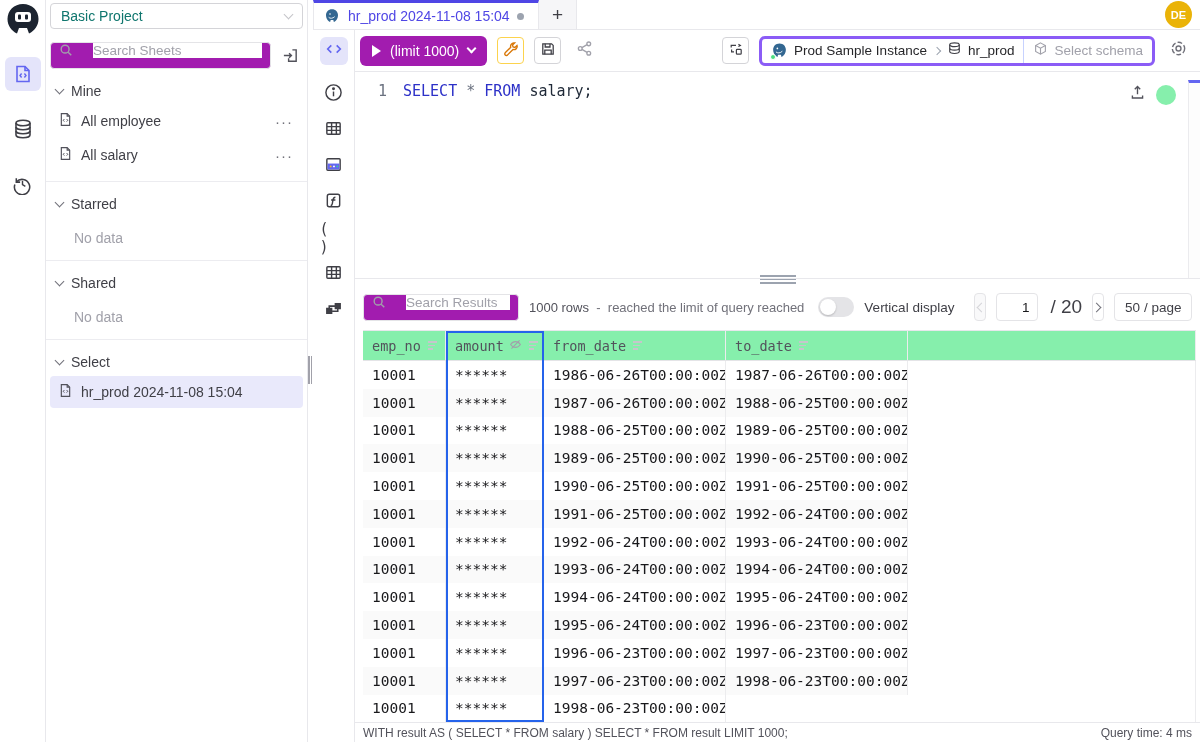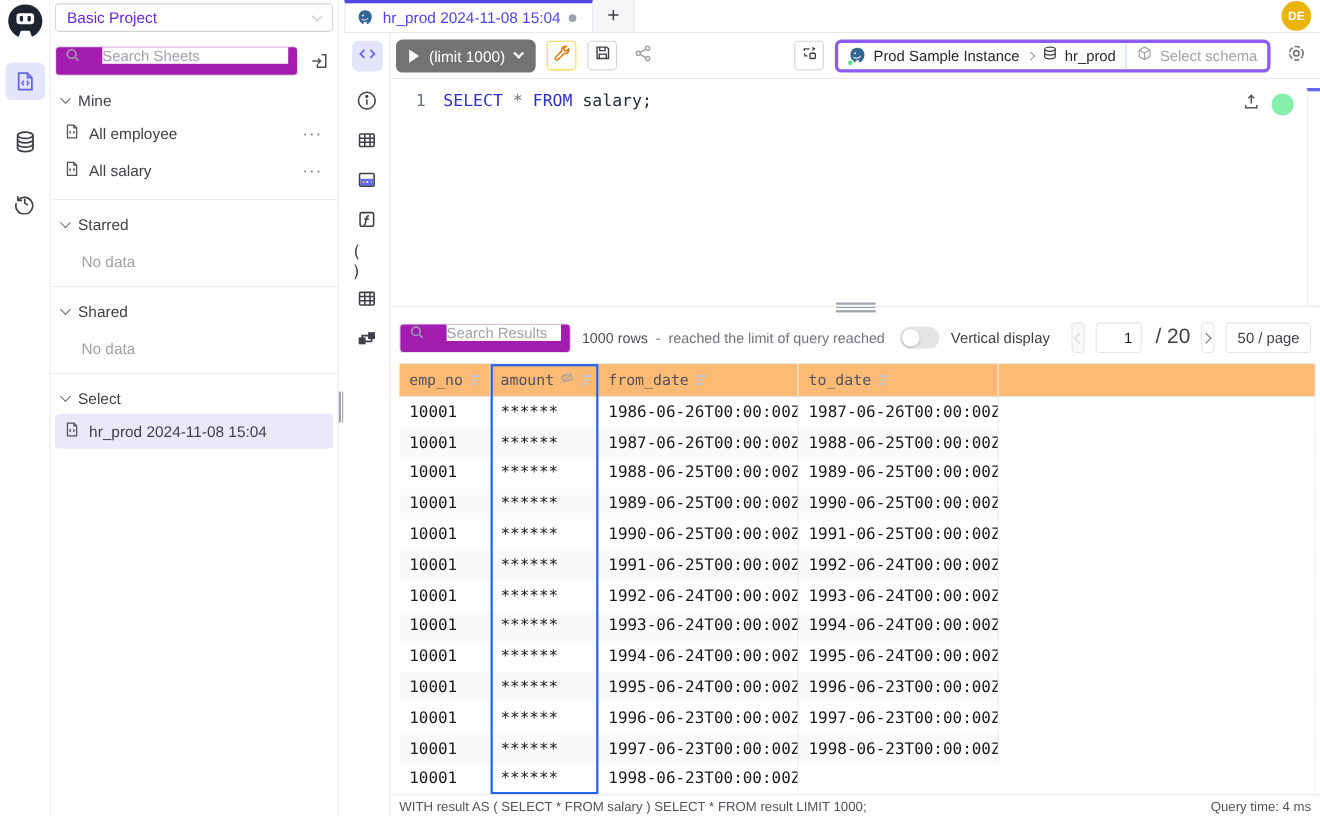--- a/index.html
+++ b/index.html
@@ -8,21 +8,21 @@
 
   
   .rail { width:46px; border-right:1px solid #e8e8ec; display:flex; flex-direction:column; align-items:center; padding-top:2px; flex-shrink:0; background:#fff; }
   .logo { width:36px; height:34px; margin-top:1px; }
   .rail-item { width:36px; height:34px; display:flex; align-items:center; justify-content:center; border-radius:6px; margin-top:21px; color:#3f3f46; }
   .rail-item.active { background:#e4e4fa; color:#6366f1; margin-top:20px; }
   .rail-item svg { display:block; }
 
   
   .sidebar { width:262px; border-right:1px solid #e8e8ec; display:flex; flex-direction:column; flex-shrink:0; background:#fff; position:relative; }
-  .proj-select { margin:3px 4px 0 4px; height:26px; border:1px solid #d4d4d8; border-radius:4px; display:flex; align-items:center; padding:0 10px; font-size:14px; color:#6d28d9; cursor:pointer; }
+  .proj-select { margin:3px 4px 0 4px; height:26px; border:1px solid #d4d4d8; border-radius:4px; display:flex; align-items:center; padding:0 10px; font-size:14px; color:#0f766e; cursor:pointer; }
   .proj-select .grow { flex:1; }
   .search-row { display:flex; align-items:center; margin:13px 4px 0 4px; gap:6px; }
   .input-box { display:flex; align-items:flex-start; gap:20px; border:1px solid #e4e4e7; border-radius:4px; height:27px; padding:0 8px; background:#a21caf; flex:1; }
   .input-box input { border:none; outline:none; font-size:13.5px; color:#18181b; width:100%; font-family:"Liberation Sans",sans-serif; }
   .input-box input::placeholder { color:#a1a1aa; }
   .icon-btn-plain { width:26px; height:26px; display:flex; align-items:center; justify-content:center; color:#52525b; cursor:pointer; }
   .section-head { display:flex; align-items:center; gap:8px; padding:14px 8px 4px 10px; font-size:14px; color:#3f3f46; cursor:pointer; }
   .sheet-item { display:flex; align-items:center; gap:8px; height:32px; margin:2px 4px 0 4px; padding:0 6px 0 8px; font-size:14px; color:#3f3f46; border-radius:4px; cursor:pointer; }
   .sheet-item .grow { flex:1; }
   .sheet-item.selected { background:#e9e9fb; }
@@ -47,21 +47,21 @@
   .body-row { flex:1; display:flex; min-height:0; }
   .minirail { width:42px; border-right:1px solid #e8e8ec; display:flex; flex-direction:column; align-items:center; padding-top:7px; flex-shrink:0; background:#fff; }
   .mini-item { width:28px; height:28px; display:flex; align-items:center; justify-content:center; color:#3f3f46; border-radius:6px; margin-bottom:8px; cursor:pointer; }
   .mini-item.active { background:#e4e4fa; color:#6366f1; margin-bottom:15px; }
   .paren-glyph { font-size:15px; font-family:"DejaVu Sans Mono",monospace; color:#3f3f46; letter-spacing:1px; }
 
   .content { flex:1; display:flex; flex-direction:column; min-width:0; }
 
   
   .toolbar { height:42px; border-bottom:1px solid #e8e8ec; display:flex; align-items:center; padding:0 8px 0 5px; gap:10px; flex-shrink:0; }
-  .run-btn { height:30px; background:#737373; border-radius:6px; display:flex; align-items:center; gap:9px; padding:0 12px; color:#fff; cursor:pointer; }
+  .run-btn { height:30px; background:#a21caf; border-radius:6px; display:flex; align-items:center; gap:9px; padding:0 12px; color:#fff; cursor:pointer; }
   .run-btn .play { width:0; height:0; border-left:9px solid #fff; border-top:6px solid transparent; border-bottom:6px solid transparent; }
   .run-btn .lbl { font-size:14px; font-weight:500; }
   .run-btn .chev-w { width:7px; height:7px; border-right:2px solid #fff; border-bottom:2px solid #fff; transform:rotate(45deg); margin-top:-4px; }
   .tool-btn { width:27px; height:27px; border-radius:4px; display:flex; align-items:center; justify-content:center; cursor:pointer; }
   .tool-btn.wrench { border:1px solid #fcd34d; color:#d97706; }
   .tool-btn.save { border:1px solid #d4d4d8; color:#3f3f46; }
   .tool-btn.share { color:#a1a1aa; }
   .toolbar .spacer { flex:1; }
   .conn-chip { height:30px; border:3px solid #8b5cf6; border-radius:6px; display:flex; align-items:center; overflow:hidden; background:#fff; }
   .conn-seg { display:flex; align-items:center; gap:6px; padding:0 9px; height:100%; cursor:pointer; }
@@ -103,21 +103,21 @@
   .c.left { transform:rotate(135deg); margin-left:3px; }
   .c.right { transform:rotate(-45deg); margin-right:3px; }
   .page-input { width:42px; height:28px; border:1px solid #e4e4e7; border-radius:4px; text-align:right; padding:0 8px; font-size:13.5px; color:#18181b; outline:none; font-family:"Liberation Sans",sans-serif; }
   .page-total { font-size:19px; color:#3f3f46; margin-left:2px; white-space:nowrap; }
   .page-size { height:28px; border:1px solid #e4e4e7; border-radius:4px; display:flex; align-items:center; padding:0 10px; font-size:13.5px; color:#3f3f46; cursor:pointer; white-space:nowrap; }
 
   
   .table-wrap { flex:1; margin:0 4px 0 8px; position:relative; overflow:hidden; border-top:1px solid #e8e8ec; }
   .trow { display:flex; height:27.8px; align-items:center; font-family:"DejaVu Sans Mono",monospace; font-size:14.5px; color:#18181b; }
   .trow:nth-child(even) { background:#fafafa; }
-  .thead { display:flex; height:30px; align-items:center; background:#fdba74; border-bottom:1px solid #e4e4e7; font-family:"DejaVu Sans Mono",monospace; font-size:13.5px; color:#52525b; }
+  .thead { display:flex; height:30px; align-items:center; background:#86efac; border-bottom:1px solid #e4e4e7; font-family:"DejaVu Sans Mono",monospace; font-size:13.5px; color:#52525b; }
   .cell { height:100%; display:flex; align-items:center; padding-left:9px; border-right:1px solid #ececee; overflow:hidden; white-space:nowrap; }
   .col-0 { width:83px; }
   .col-1 { width:98px; }
   .col-2 { width:182px; }
   .col-3 { width:182px; }
   .col-f { flex:1; border-right:1px solid #ececee; }
   .hcell { gap:5px; }
   .sort-ic { display:flex; flex-direction:column; gap:2px; margin-left:2px; }
   .sort-ic i { display:block; height:1.5px; background:#c6c6cb; }
   .sort-ic i:nth-child(1){ width:9px; } .sort-ic i:nth-child(2){ width:7px; } .sort-ic i:nth-child(3){ width:5px; }

